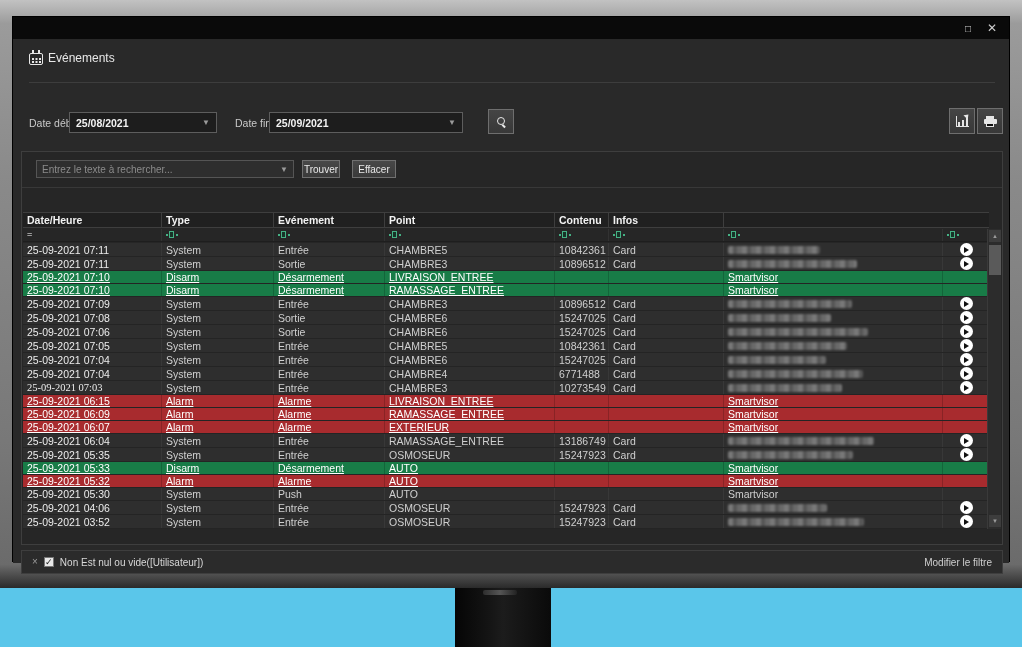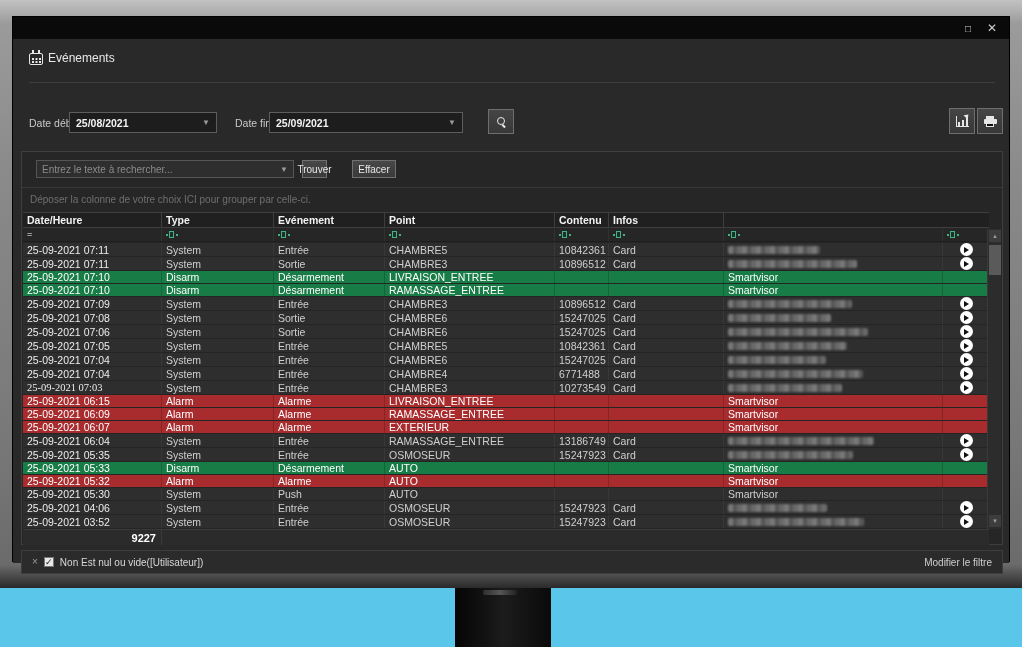--- a/index.html
+++ b/index.html
@@ -70,21 +70,21 @@
   .abc:before{content:"";position:absolute;left:0;top:2.5px;width:2px;height:2px;background:#45b184;}
   .abc:after{content:"";position:absolute;right:0;top:2.5px;width:2px;height:2px;background:#45b184;}
   
   .rows{position:absolute;left:1px;top:91px;width:966px;height:286px;display:flex;flex-direction:column;}
   .row{flex:1 1 auto;display:flex;background:#2e2e2e;border-bottom:1px solid #242424;}
   .row .cell{height:100%;display:flex;align-items:center;padding:0 4px;font-size:10.5px;color:#cfcfcf;
       border-right:1px solid rgba(255,255,255,.05);overflow:hidden;white-space:nowrap;}
   .row .cell.dt{color:#ececec;}
   .row.disarm{background:#187c47;}
   .row.alarm{background:#a82b2e;}
-  .row.disarm .cell,.row.alarm .cell{color:#fff;border-right-color:rgba(0,0,0,.18);}
+  .row.disarm .cell,.row.alarm .cell{color:#fff;border-right-color:rgba(0,0,0,.18);text-decoration:underline;}
   .redact{height:8px;border-radius:2px;opacity:.55;filter:blur(1.3px);
       background:repeating-linear-gradient(90deg,#b5b5b5 0 5px,#777 5px 9px,#9a9a9a 9px 14px);}
   .playbtn{width:13px;height:13px;border-radius:50%;background:#fff;display:flex;align-items:center;justify-content:center;margin:0 auto;}
   .playbtn:before{content:"";width:0;height:0;border-left:5px solid #111;border-top:3px solid transparent;border-bottom:3px solid transparent;margin-left:1.5px;}
   
   .vscroll{position:absolute;right:1px;top:77px;width:14px;height:300px;background:#2c2c2c;border-left:1px solid #3a3a3a;}
   .varrow{position:absolute;left:1px;width:12px;height:12px;background:#3d3d3d;color:#9a9a9a;font-size:6px;
       display:flex;align-items:center;justify-content:center;}
   .vthumb{position:absolute;left:1px;top:16px;width:12px;height:30px;background:#5a5a5a;}
   
@@ -151,24 +151,23 @@
               <span class="pbody"></span>
               <span class="pout"></span>
             </span>
         </div>
 
         <div class="gridpanel">
           <div class="searchcombo">
             <span>Entrez le texte à rechercher...</span>
             <span class="chev">▼</span>
           </div>
-          <div class="flatbtn" style="left:280px;width:25px;">Trouver</div>
+          <div class="flatbtn" style="left:280px;width:38px;">Trouver</div>
           <div class="flatbtn" style="left:330px;width:44px;">Effacer</div>
           <div class="hr2"></div>
-          <div class="grouphint">Déposer la colonne de votre choix ICI pour grouper par celle-ci.</div>
 
           <div class="gheader" id="gheader">
               <div class="hcell" style="width: 139px;">
                 <span>Date/Heure</span>
               </div>
               <div class="hcell" style="width: 112px;">
                 <span>Type</span>
               </div>
               <div class="hcell" style="width: 111px;">
                 <span>Evénement</span>
@@ -488,23 +487,20 @@
                 </div>
               </div>
             </div>
 
           <div class="vscroll">
             <div class="varrow" style="top:1px;">▲</div>
             <div class="vthumb"></div>
             <div class="varrow" style="top:286px;">▼</div>
           </div>
 
-          <div class="summary">
-            <div class="sumcell">9227</div>
-          </div>
         </div>
 
         <div class="filterbar">
           <span class="fb-x">×</span>
           <span class="fb-check">✓</span>
           <span class="fb-text">Non Est nul ou vide([Utilisateur])</span>
           <span class="fb-edit">Modifier le filtre</span>
         </div>
 
       </div>

